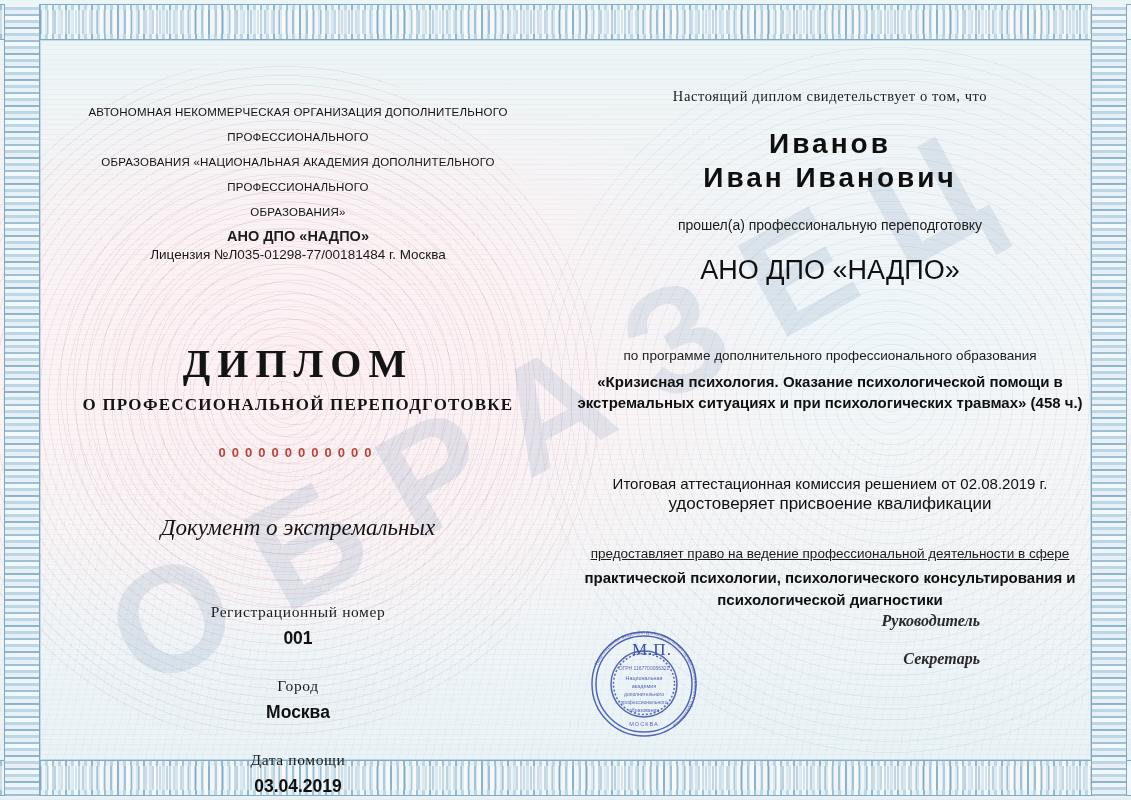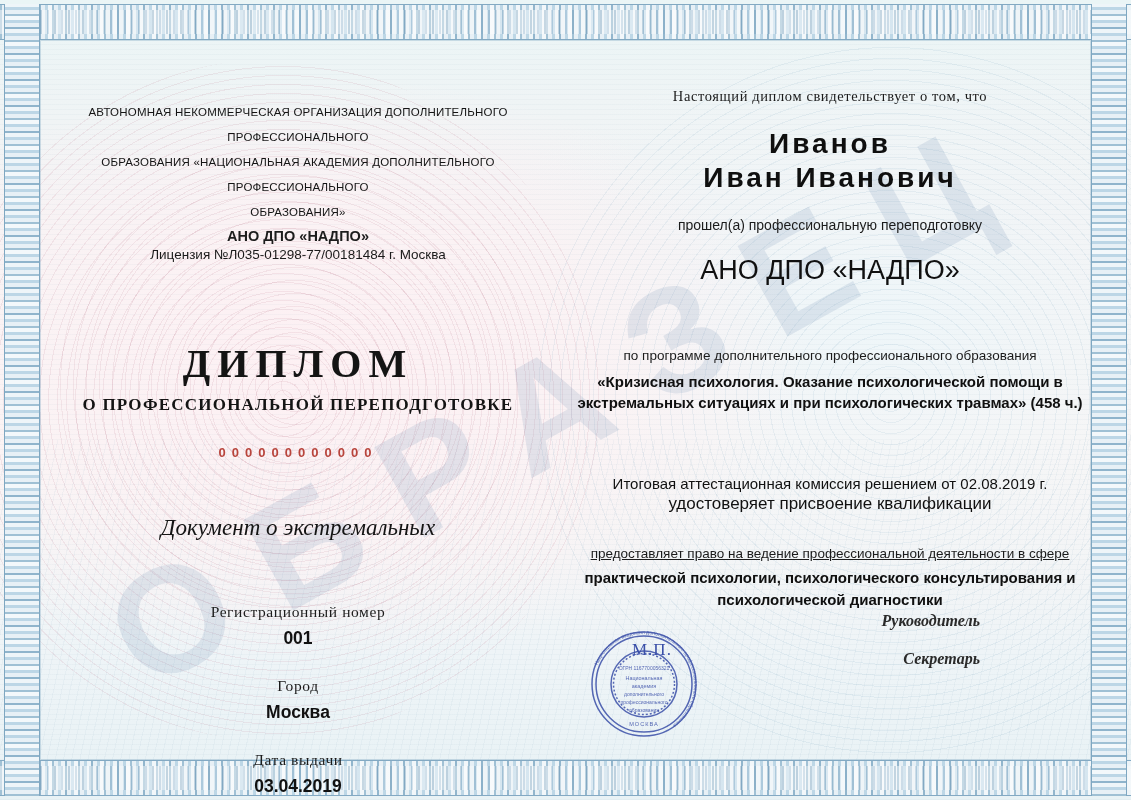--- a/index.html
+++ b/index.html
@@ -365,21 +365,21 @@
       <div class="field-label">Регистрационный номер</div>
       <div class="field-value">001</div>
     </div>
 
     <div class="block-city">
       <div class="field-label">Город</div>
       <div class="field-value">Москва</div>
     </div>
 
     <div class="block-date">
-      <div class="field-label">Дата выдачи</div>
+      <div class="field-label">Дата помощи</div>
       <div class="field-value">03.04.2019</div>
     </div>
   </div>
 
   <div class="right-col">
     <div class="cert-line">Настоящий диплом свидетельствует о том, что</div>
 
     <div class="fio">
       <div>Иванов</div>
       <div>Иван Иванович</div>

